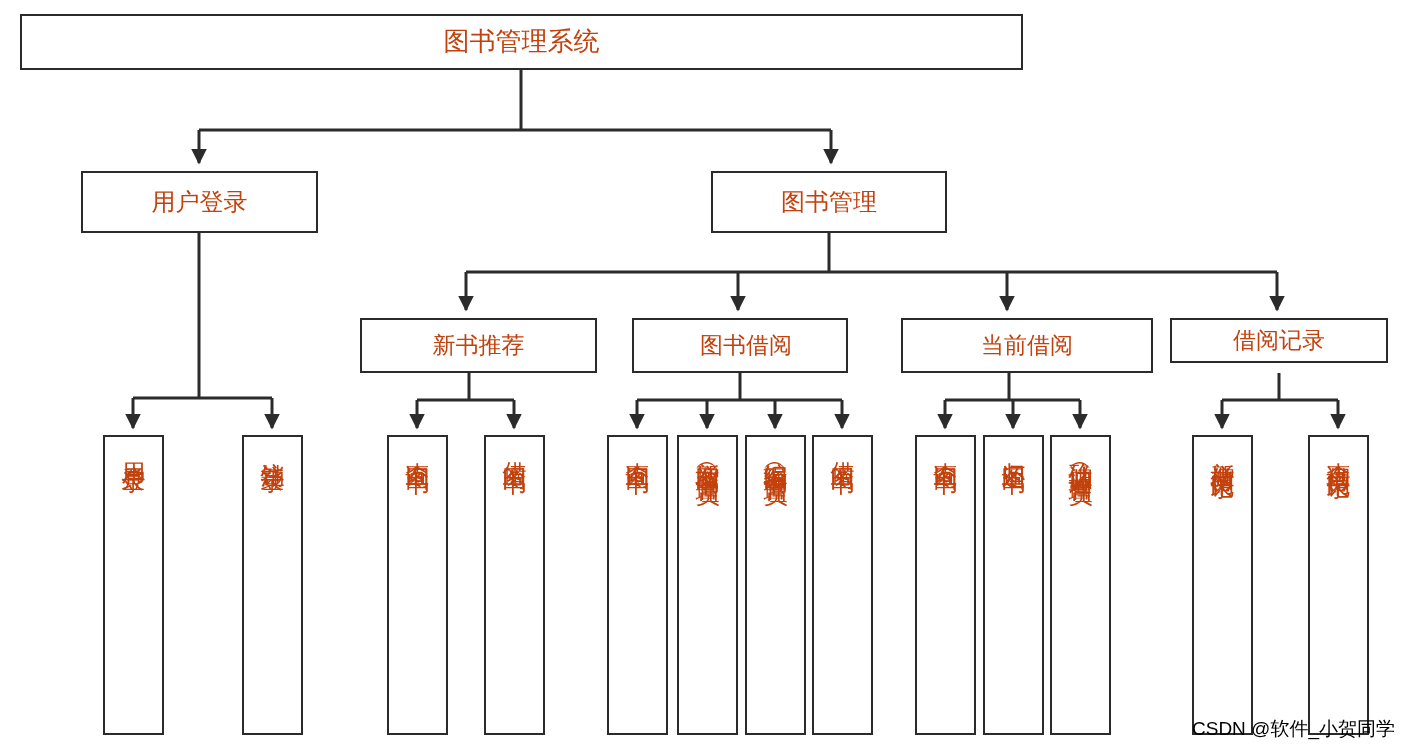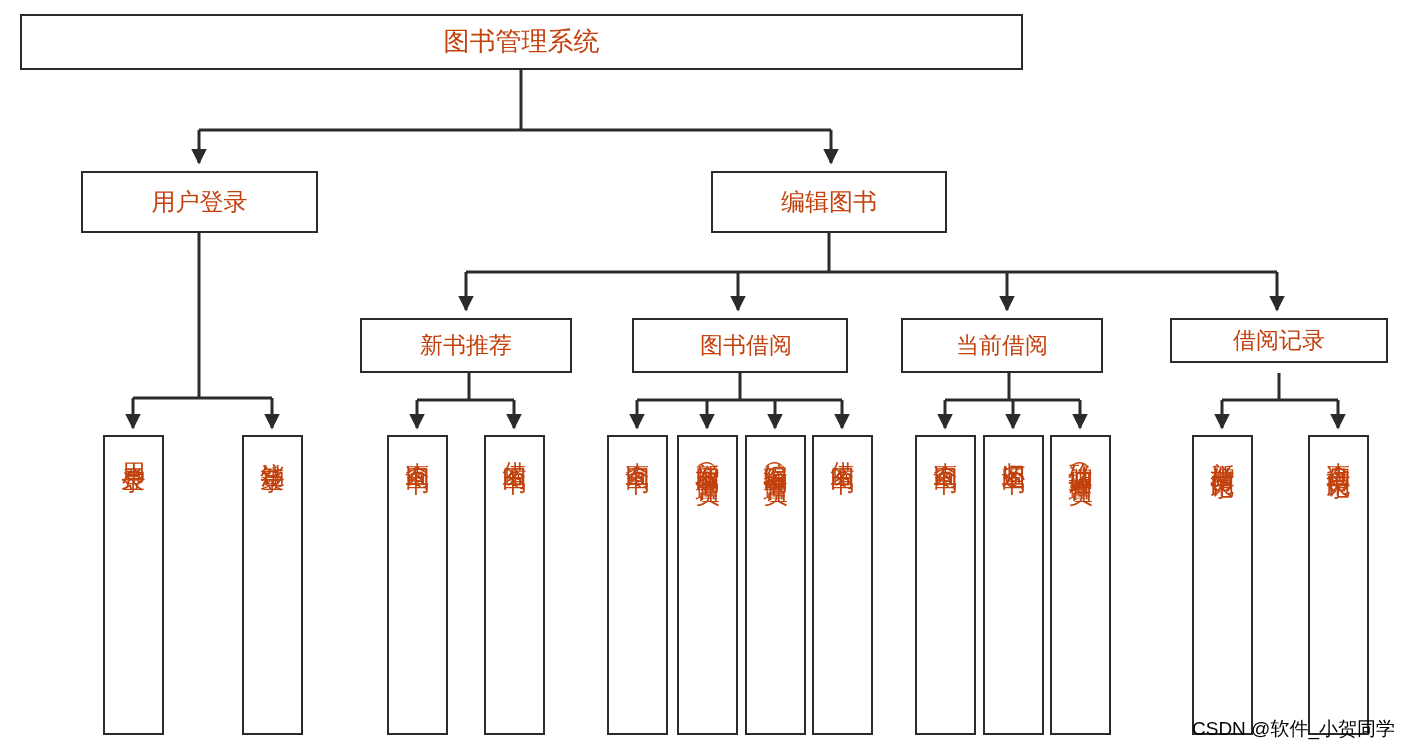--- a/index.html
+++ b/index.html
@@ -121,30 +121,30 @@
   </svg>
 
   <div class="node node-root" style="left:20px; top:14px; width:1003px; height:56px;">
     <span class="lbl">图书管理系统</span>
   </div>
 
   <div class="node node-l1" style="left:81px; top:171px; width:237px; height:62px;">
     <span class="lbl">用户登录</span>
   </div>
   <div class="node node-l1" style="left:711px; top:171px; width:236px; height:62px;">
-    <span class="lbl">编辑图书</span>
+    <span class="lbl">图书管理</span>
   </div>
 
-  <div class="node node-l2" style="left:360px; top:318px; width:212px; height:55px;">
+  <div class="node node-l2" style="left:360px; top:318px; width:237px; height:55px;">
     <span class="lbl">新书推荐</span>
   </div>
   <div class="node node-l2" style="left:632px; top:318px; width:216px; height:55px;padding-left:12px;">
     <span class="lbl">图书借阅</span>
   </div>
-  <div class="node node-l2" style="left:901px; top:318px; width:202px; height:55px;">
+  <div class="node node-l2" style="left:901px; top:318px; width:252px; height:55px;">
     <span class="lbl">当前借阅</span>
   </div>
   <div class="node node-l2" style="left:1170px; top:318px; width:218px; height:45px;">
     <span class="lbl">借阅记录</span>
   </div>
 
   <div class="node node-leaf" style="left:103px; top:435px; width:61px; height:300px;">
     <span class="lbl">用户登录</span>
   </div>
   <div class="node node-leaf" style="left:242px; top:435px; width:61px; height:300px;">

